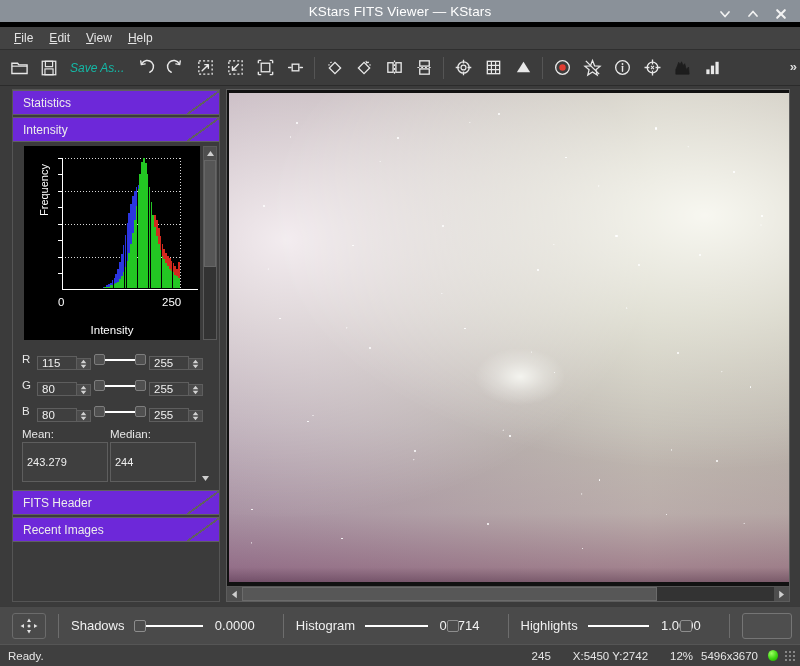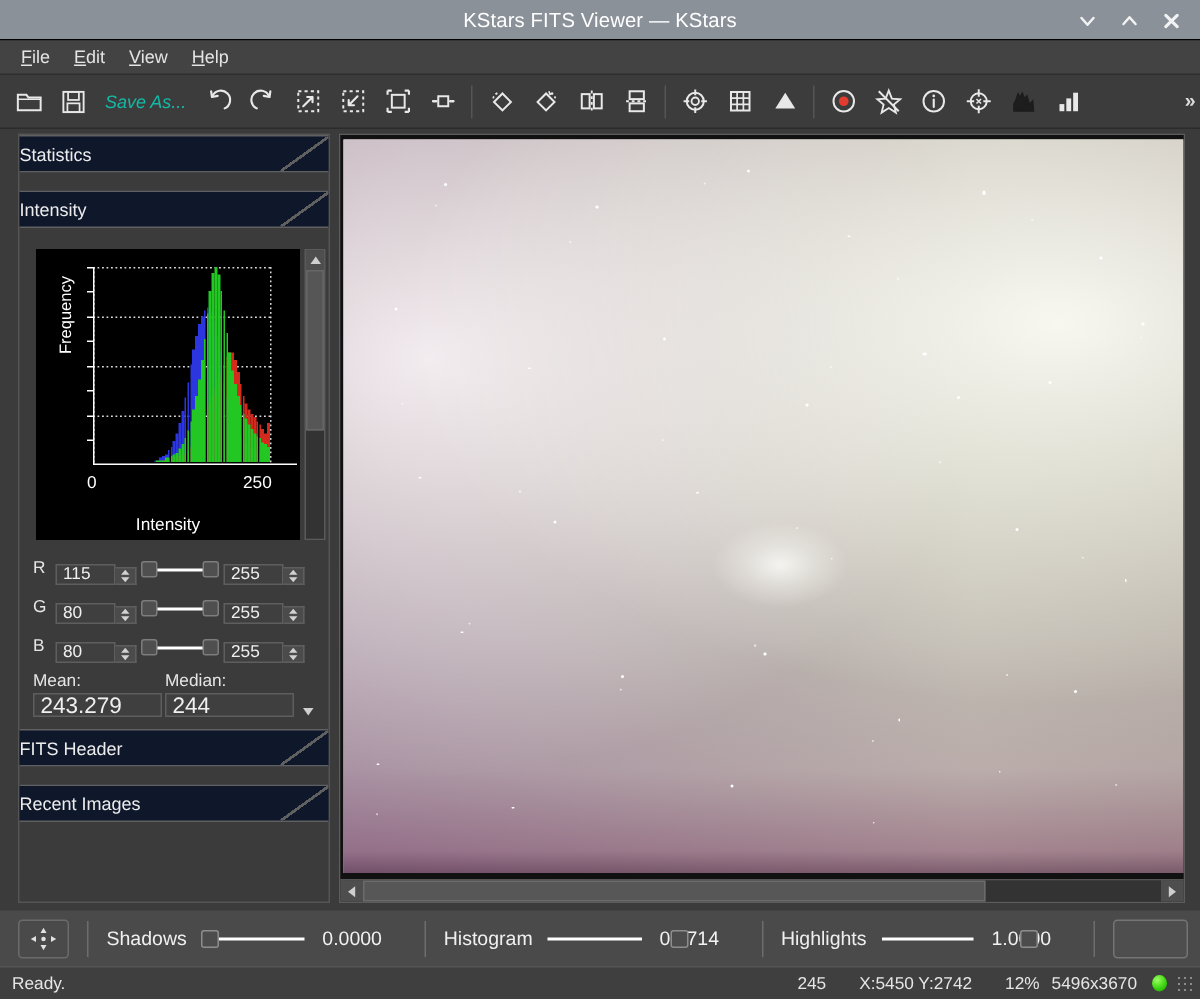--- a/index.html
+++ b/index.html
@@ -20,21 +20,21 @@
 
   
   .titlebar {
     height: 27px;
     background: #8a9199;
     display: flex;
     align-items: center;
     justify-content: center;
     position: relative;
     flex: 0 0 27px;
-    border-bottom: 1px solid #000000;
+    border-bottom: 5px solid #000000;
   }
   .titlebar .title {
     color: #ffffff;
     font-size: 13.5px;
     letter-spacing: 0.1px;
   }
   .win-buttons {
     position: absolute;
     right: 6px; top: 0; height: 27px;
     display: flex; align-items: center; gap: 14px;
@@ -152,29 +152,29 @@
   
   .sidepanel {
     width: 208px; flex: 0 0 208px;
     display: flex; flex-direction: column;
     background: #3b3b3b;
     border: 1px solid #555;
     margin: 1px 2px 4px 8px;
   }
   .section-head {
     height: 25px; flex: 0 0 25px;
-    background: #0f172a;
+    background: #6d28d9;
     border: 1px solid #606060;
     border-left: none; border-right: none;
     display: flex; align-items: center;
-    padding-left: 0;
+    padding-left: 10px;
     color: #ececec; font-size: 12px;
     cursor: pointer;
     position: relative;
-    margin-bottom: 12px;
+    margin-bottom: 2px;
   }
   .section-head::after {
     content: "";
     position: absolute; right: 0; top: 0;
     width: 32px; height: 100%;
     background:
       linear-gradient(to bottom right, transparent 0 48%, #606060 48% 53%, transparent 53% 100%);
   }
 
   .hist-wrap {
@@ -293,24 +293,24 @@
 
   
   .stats-area { padding: 2px 0 0 9px; }
   .stats-labels { display: flex; gap: 0; }
   .stats-labels span {
     color: #e6e6e6; font-size: 11.5px;
     width: 88px;
   }
   .stats-values { display: flex; gap: 2px; margin-top: 2px; }
   .stats-values input {
-    width: 86px; height: 16px;
+    width: 86px; height: 40px;
     background: #3f3f3f;
     border: 1px solid #5e5e5e;
-    color: #f0f0f0; font-size: 15px;
+    color: #f0f0f0; font-size: 11px;
     font-family: "Liberation Sans", sans-serif;
     padding-left: 4px; outline: none;
   }
 
   .panel-bottom-sections { margin-top: 8px; }
 
   
   .imageview {
     flex: 1 1 auto;
     display: flex; flex-direction: column;

